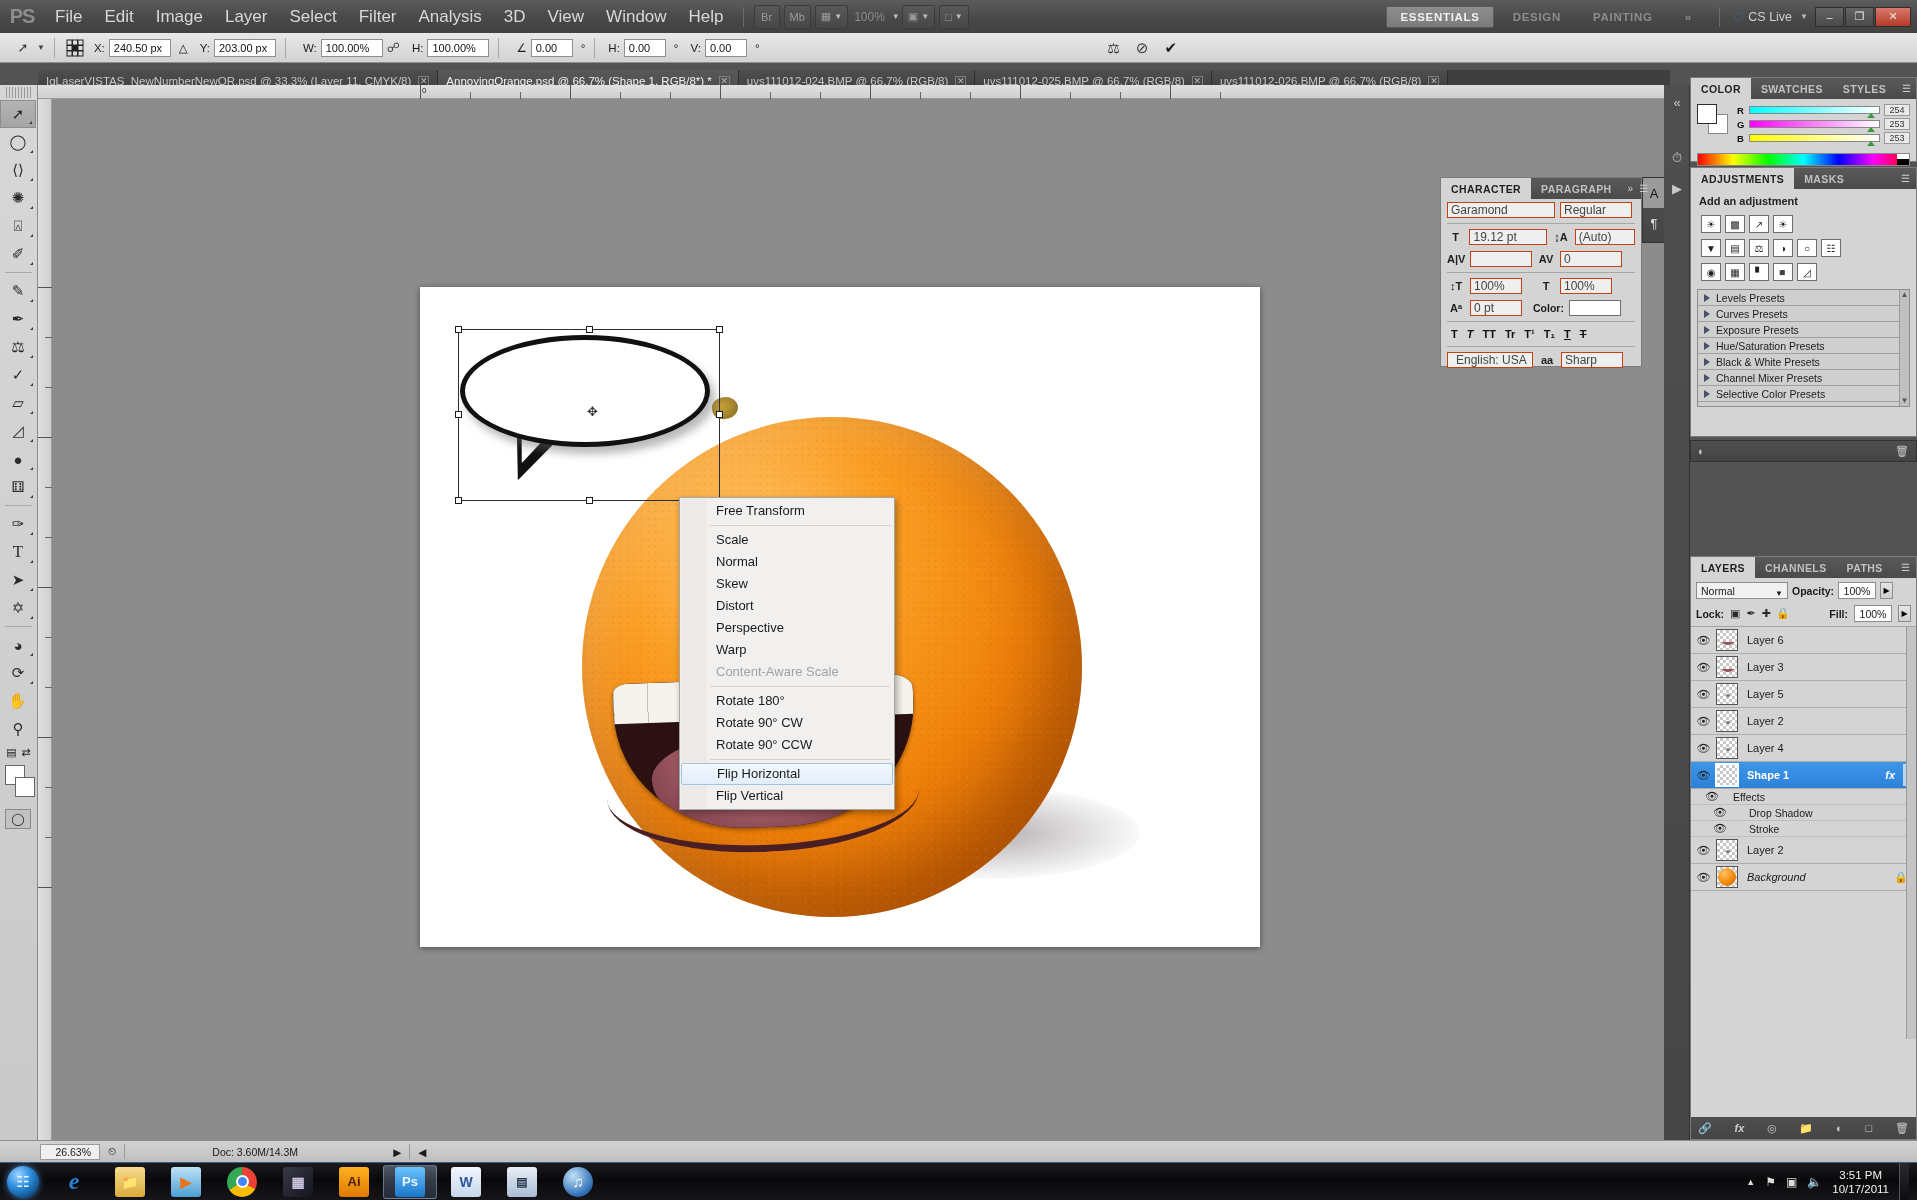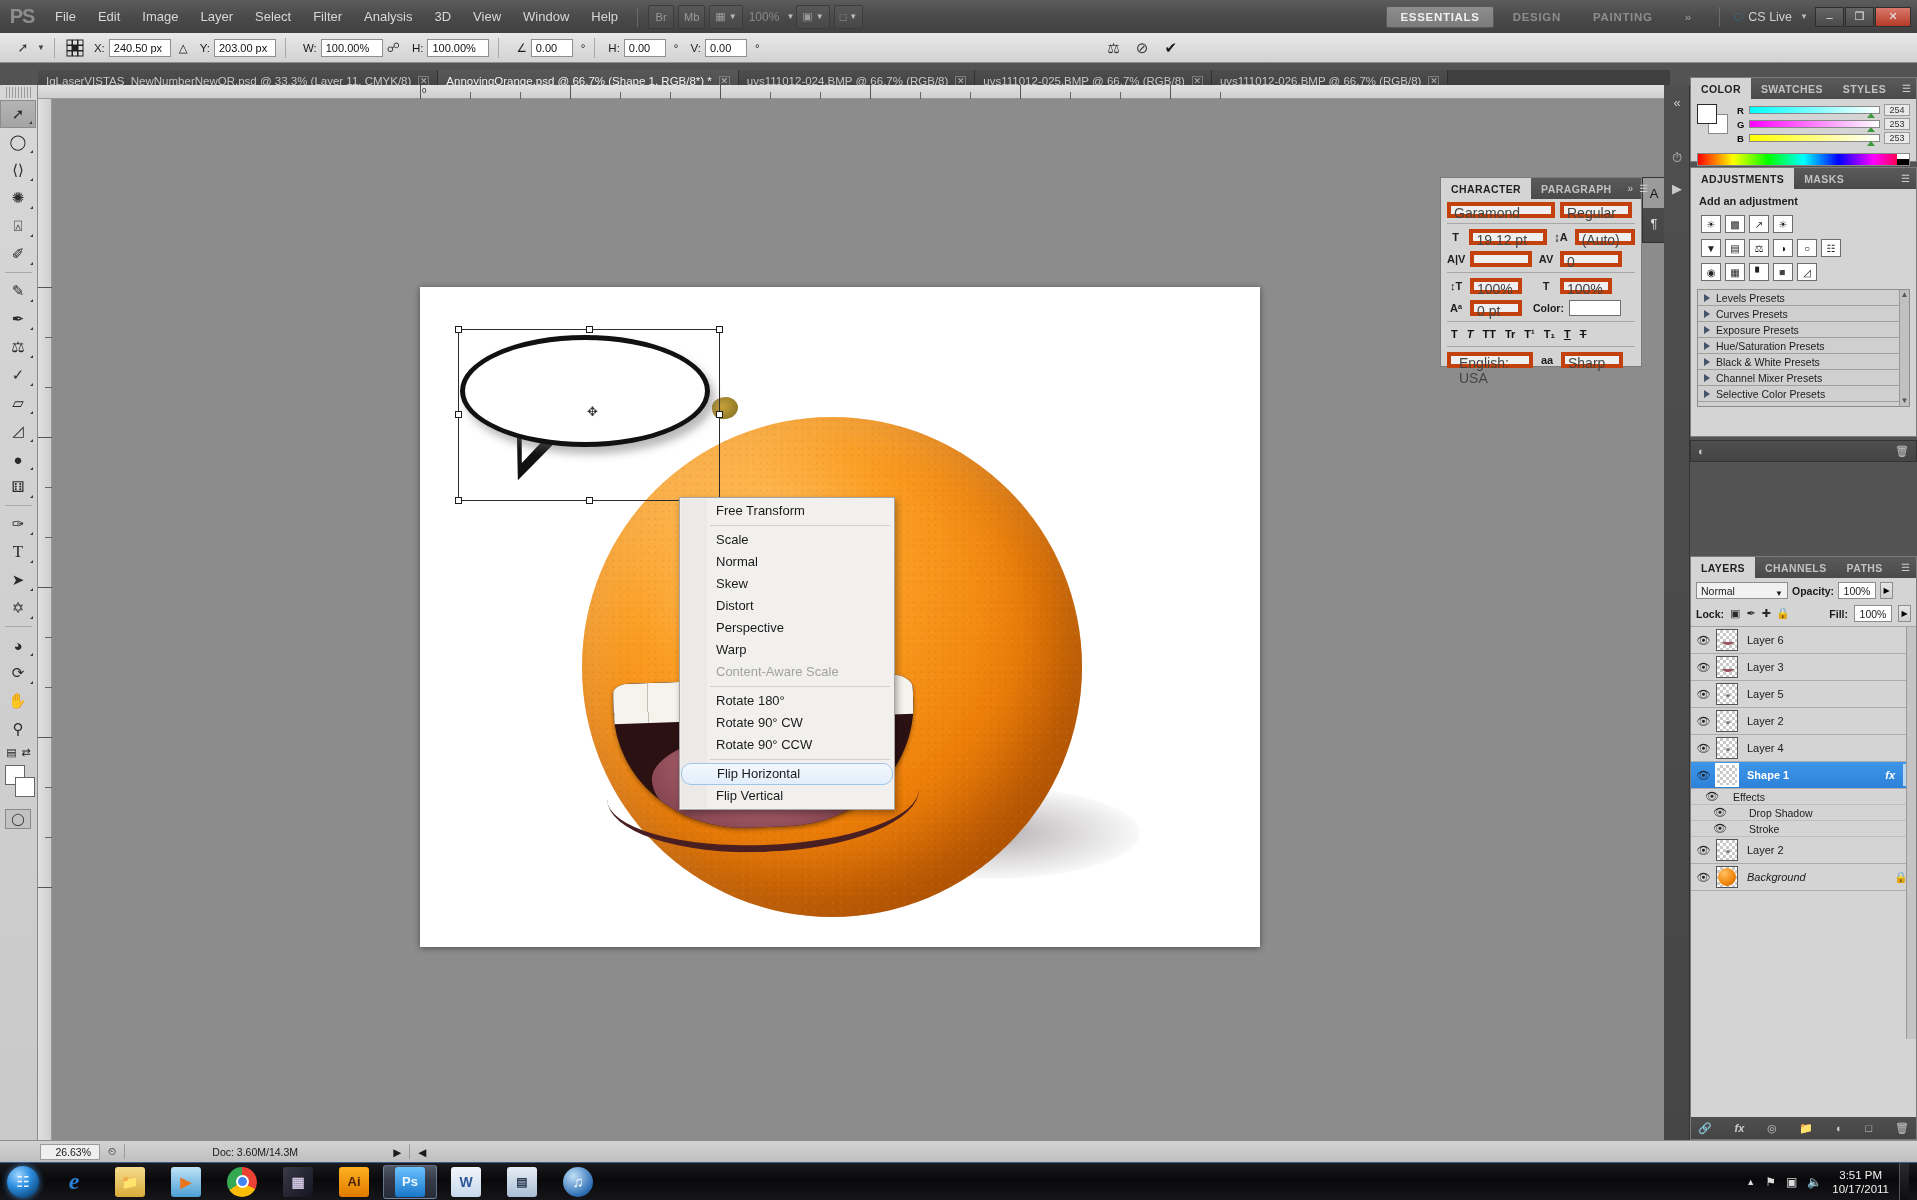--- a/index.html
+++ b/index.html
@@ -15,21 +15,21 @@
   .menubar {
     position: absolute; left: 0; top: 0; width: 1917px; height: 33px;
     background: linear-gradient(180deg,#5c5c5c 0%,#4a4a4a 50%,#414141 100%);
     display: flex; align-items: center;
   }
   .ps-logo {
     width: 44px; height: 33px; display: flex; align-items: center; justify-content: center;
     color: #8d8d8d; font-size: 20px; font-weight: bold; letter-spacing: -1px;
   }
   .menu-item {
-    padding: 0 11px; height: 33px; line-height: 33px; color: #d8d8d8; font-size: 13px;
+    padding: 0 11px; height: 33px; line-height: 33px; color: #d8d8d8; font-size: 17px;
     white-space: nowrap;
   }
   .mb-sep { width:1px; height:20px; background:#3a3a3a; margin:0 8px; border-right:1px solid #6a6a6a;}
   .mb-btn {
     height: 24px; min-width: 26px; margin: 0 2px; border: 1px solid #3c3c3c;
     background: linear-gradient(180deg,#585858,#474747);
     border-radius: 2px; color: #9a9a9a; font-size: 11px;
     display: flex; align-items: center; justify-content: center; padding: 0 5px;
   }
   .mb-zoom { color:#8a8a8a; font-size:12px; padding:0 4px; }
@@ -222,21 +222,21 @@
     padding:2px 0; z-index:40;
   }
   .ctx-gutter { position:absolute; left:1px; top:1px; bottom:1px; width:26px; background:#eceae7; }
   .ctx-item {
     position:relative; height:22px; line-height:22px; padding-left:36px;
     font-size:13px; color:#1a1a1a; white-space:nowrap;
   }
   .ctx-item.disabled { color:#a2a2a2; }
   .ctx-item.hl {
     background: linear-gradient(180deg,#f3f8fd,#e2eefb);
-    border:1px solid #9fc6e8; border-radius:10px; margin:0 1px;
+    border:1px solid #9fc6e8; border-radius:2px; margin:0 1px;
     padding-left:35px; height:22px; line-height:20px;
   }
   .ctx-sep { height:1px; background:#d3d1ce; margin:3px 4px 3px 30px; }
 
   
   .dockcol-icons {
     position:absolute; left:1664px; top:85px; width:26px; height:1055px;
     background:linear-gradient(180deg,#4f4f4f,#464646); border-right:1px solid #333;
   }
   .dock-ico { width:24px; height:26px; margin:4px 1px; display:flex; align-items:center; justify-content:center;
@@ -337,21 +337,21 @@
   .layers-foot {
     position:absolute; left:0; bottom:0; width:100%; height:22px;
     background:linear-gradient(180deg,#4f4f4f,#444); display:flex; align-items:center;
     justify-content:space-between; padding:0 7px; color:#ccc; font-size:11px;
   }
   .layer-scroll { position:absolute; right:0; top:0; width:10px; height:100%; background:#c4c4c4; border-left:1px solid #9a9a9a; }
 
   
   #charPanel { left:1440px; top:177px; width:202px; height:190px; z-index:30; }
   .ch-row { display:flex; align-items:center; gap:5px; padding:3px 6px; }
-  .ch-field { height:16px; border:4px solid #c2410c; background:#efefef; font-size:14px; line-height:15px;
+  .ch-field { height:16px; border:1px solid #c2410c; background:#efefef; font-size:12px; line-height:15px;
               padding-left:3px; color:#444; position:relative; }
   .ch-ico { font-size:11px; color:#1e1e1e; font-weight:bold; width:18px; text-align:center; }
   .ch-div { height:1px; background:#a7a7a7; margin:2px 6px; }
   .ch-btns { display:flex; gap:9px; padding:4px 10px; font-size:11px; color:#111; font-weight:bold; }
   .charsidetabs { position:absolute; left:1642px; top:177px; width:24px; height:66px;
                   background:linear-gradient(180deg,#4f4f4f,#464646); border:1px solid #333; }
   .cst { height:30px; display:flex; align-items:center; justify-content:center; color:#ddd; font-size:13px; }
   .cst.active { background:#9a9a9a; color:#111; }
 
   

